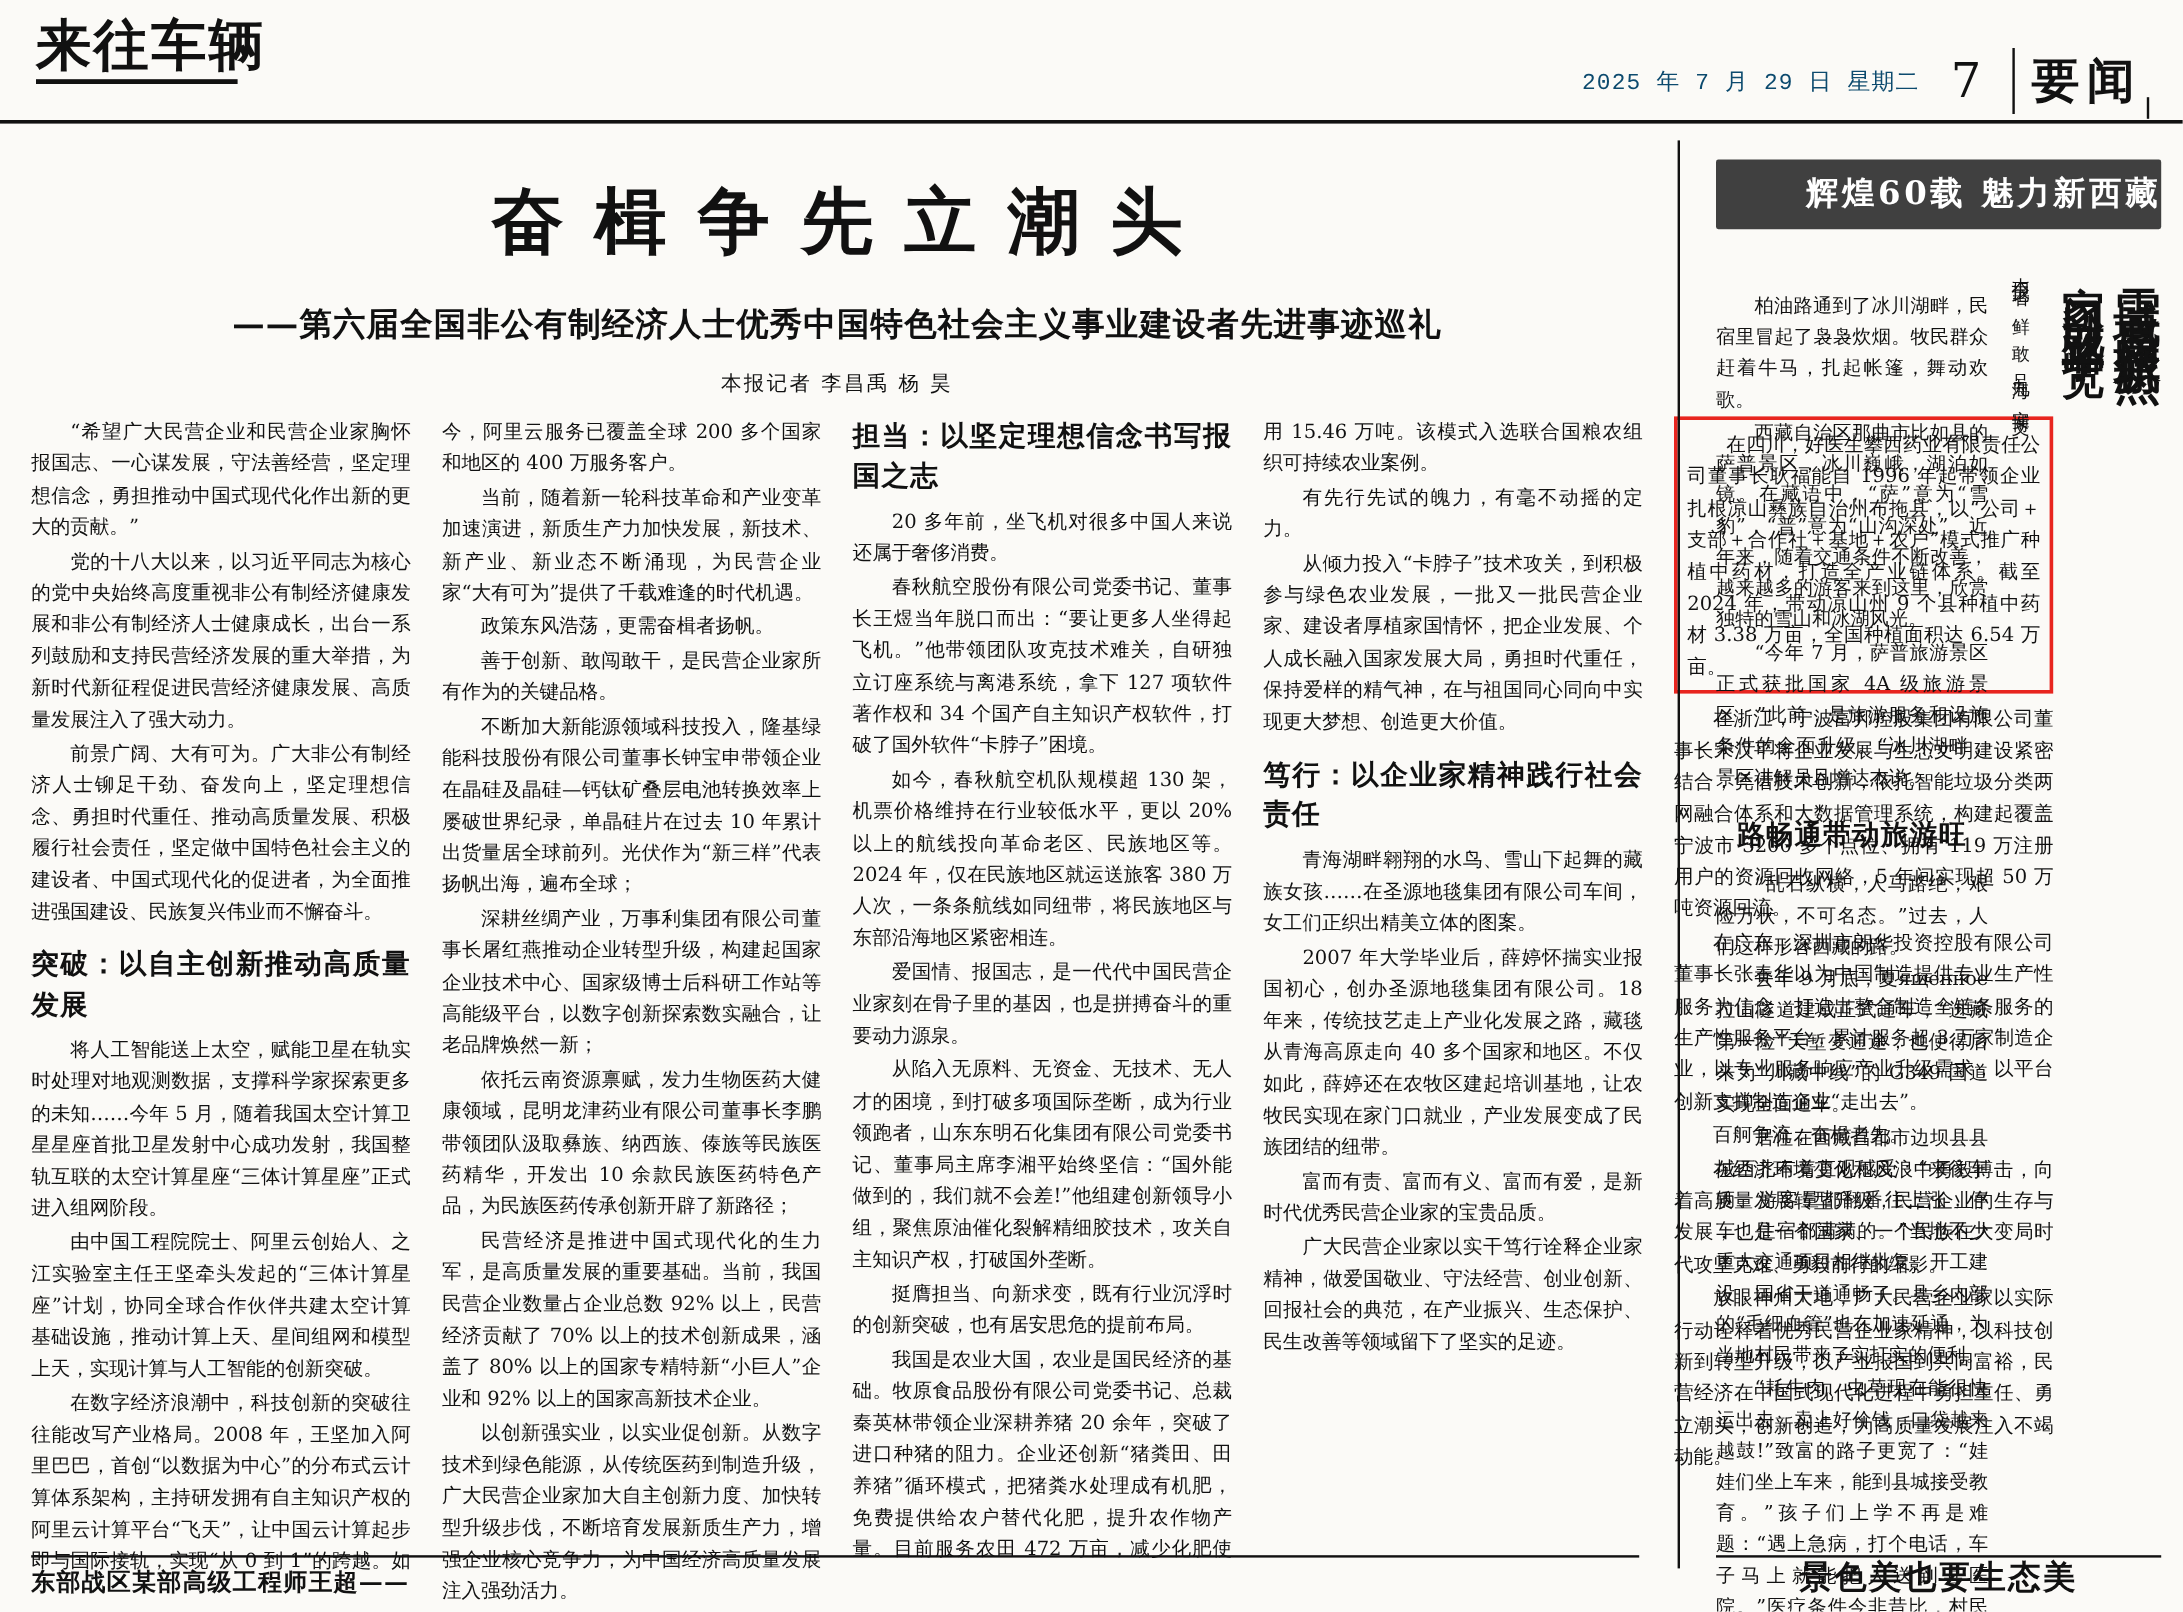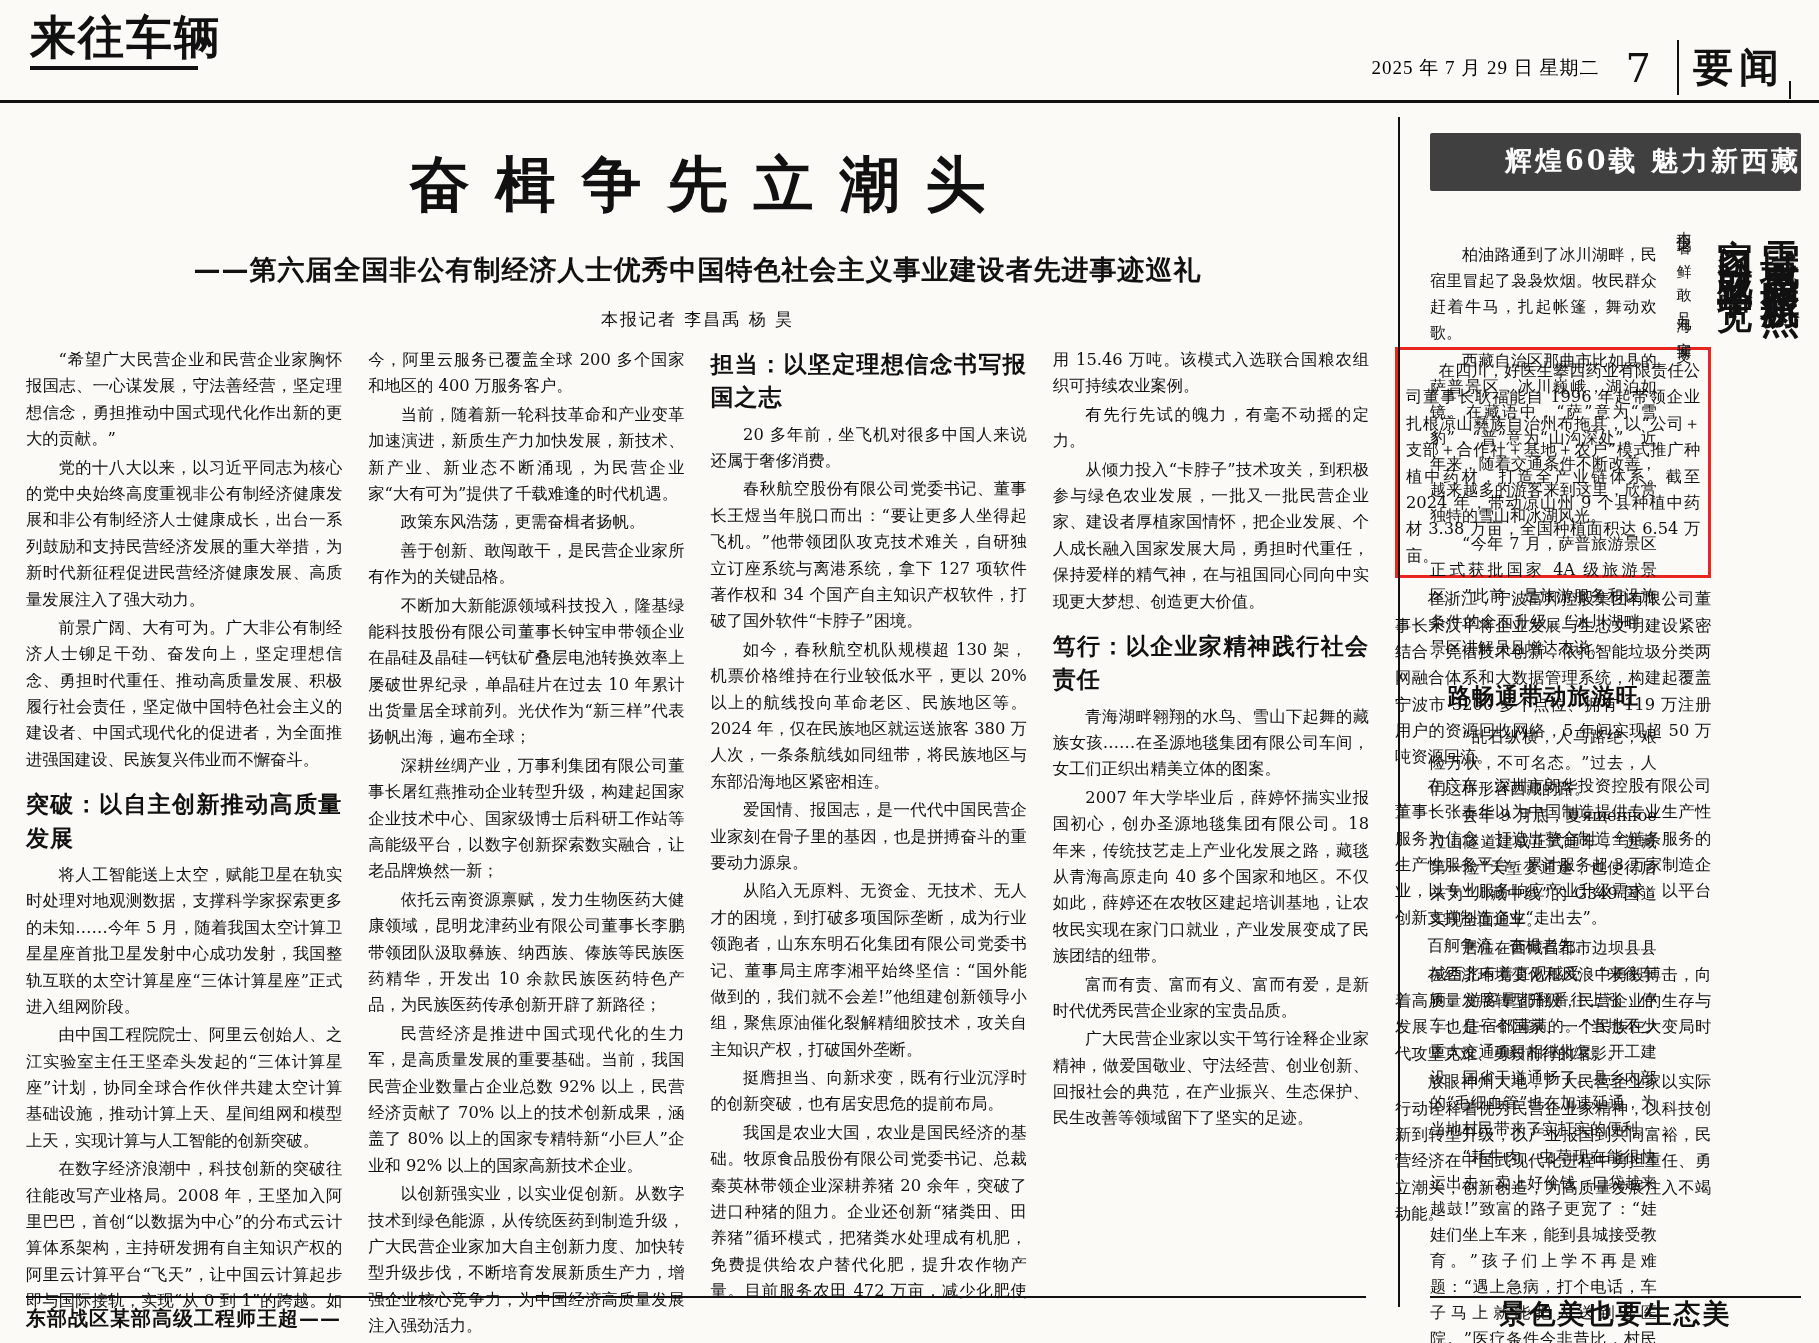--- a/index.html
+++ b/index.html
@@ -26,21 +26,21 @@
     color:#111;
     line-height:1;
   }
   .logo .rule{
     width:168px;height:4px;background:#111;margin-top:6px;
   }
   .masthead-right{
     margin-left:auto;display:flex;align-items:center;gap:26px;
     padding-right:34px;margin-top:40px;
   }
-  .dateline{font-size:19px;font-family:Liberation Serif, serif;color:#000000;letter-spacing:1px;}
+  .dateline{font-size:19px;font-family:Liberation Mono, monospace;color:#0c4a6e;letter-spacing:1px;}
   .pageno{font-size:40px;font-family:"DejaVu Serif",serif;}
   .section-name{
     font-size:40px;font-weight:bold;letter-spacing:6px;
     border-left:2px solid #111;padding-left:14px;
     position:relative;
   }
   .section-name:after{
     content:"";position:absolute;right:-6px;bottom:-4px;width:2px;height:18px;background:#111;
   }
 

